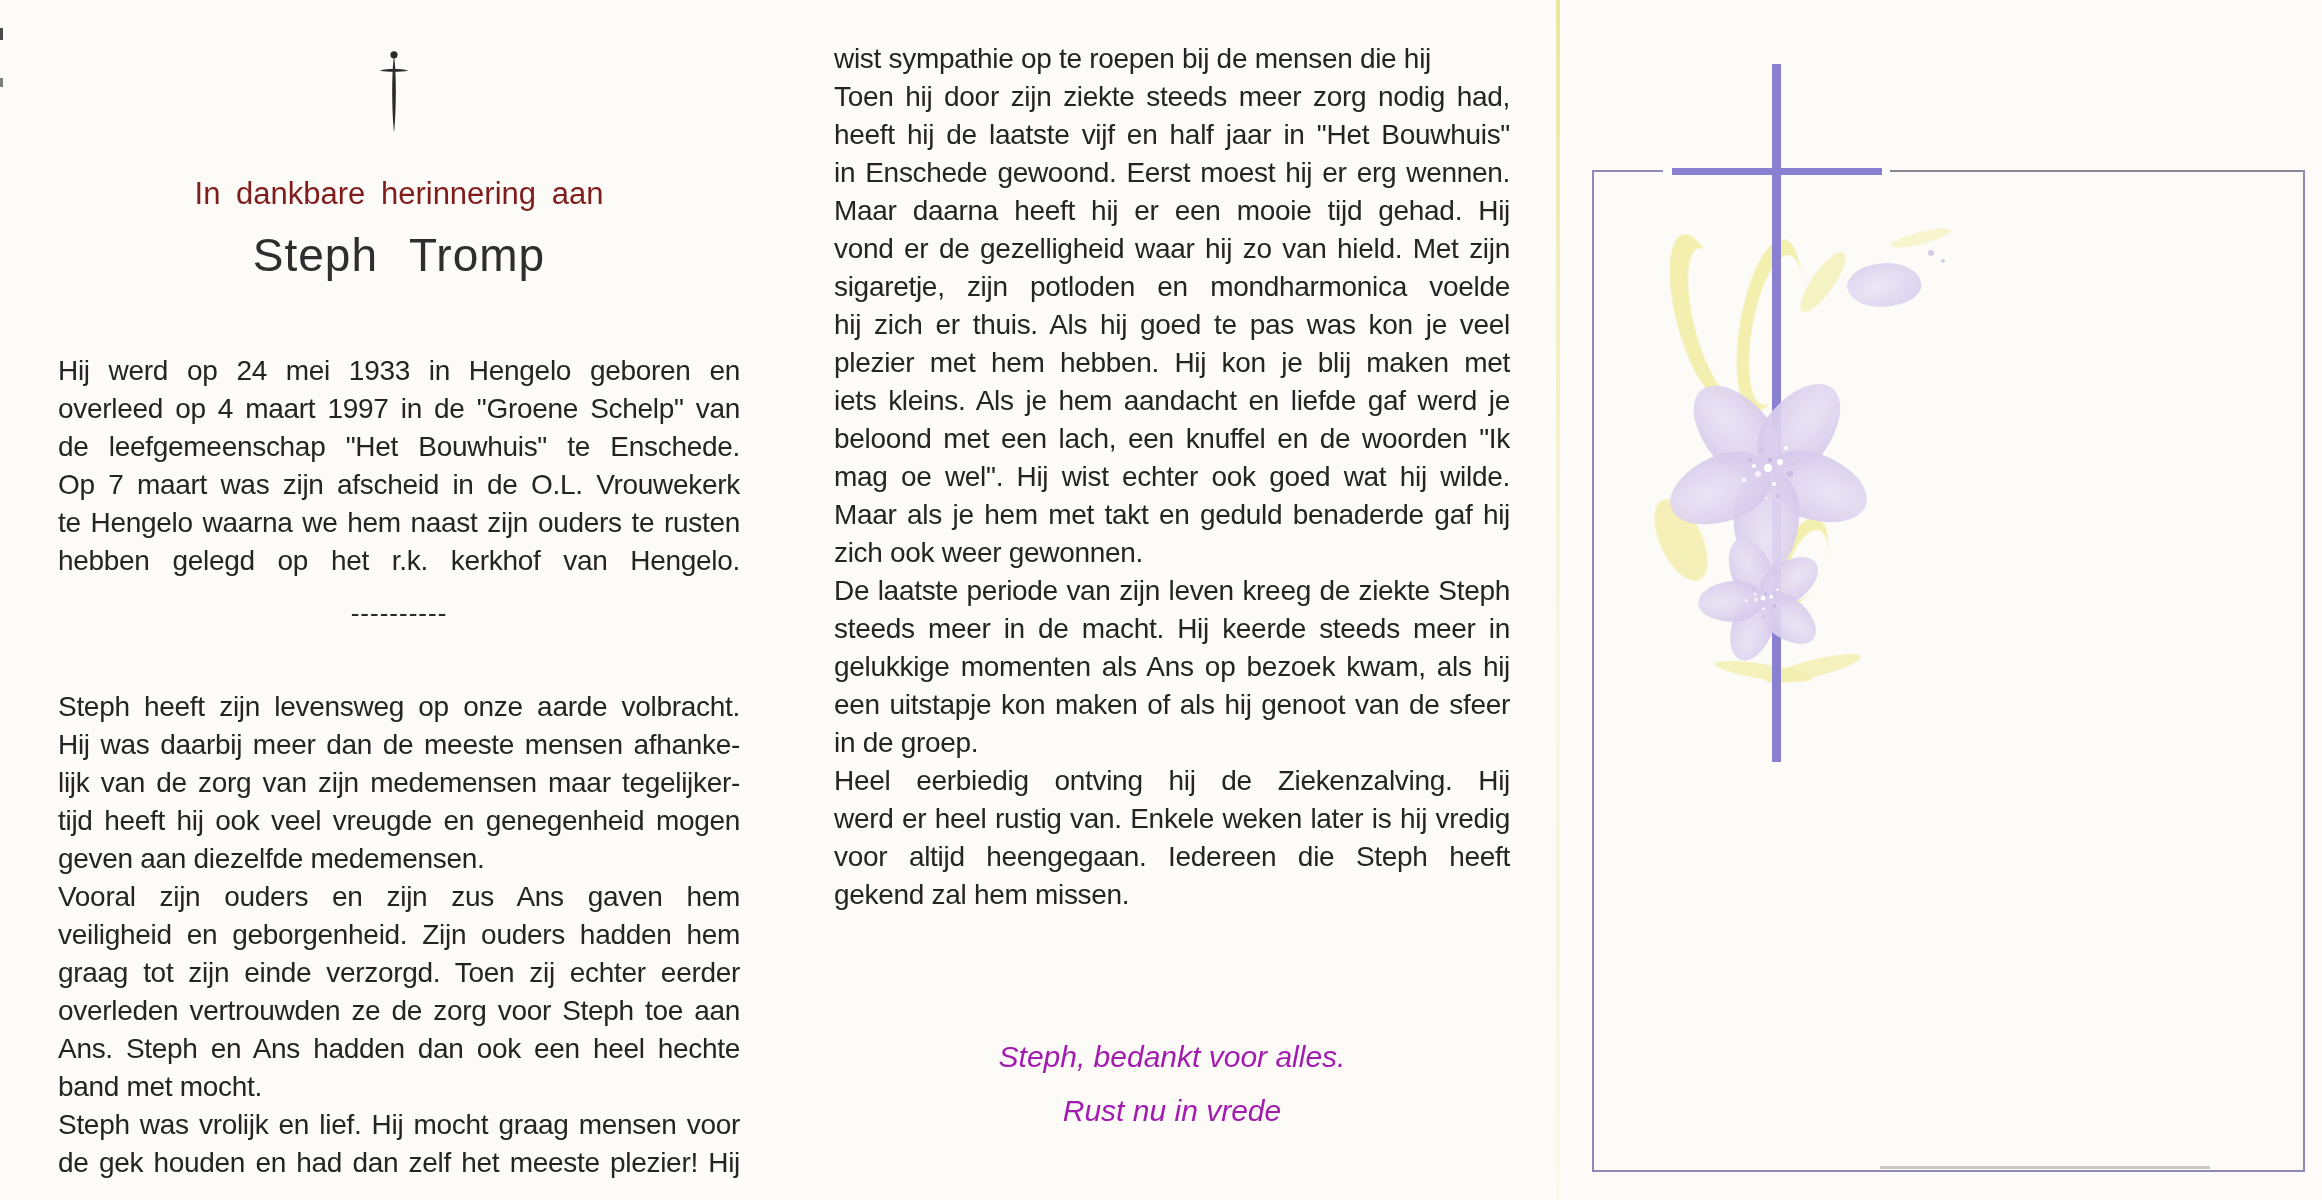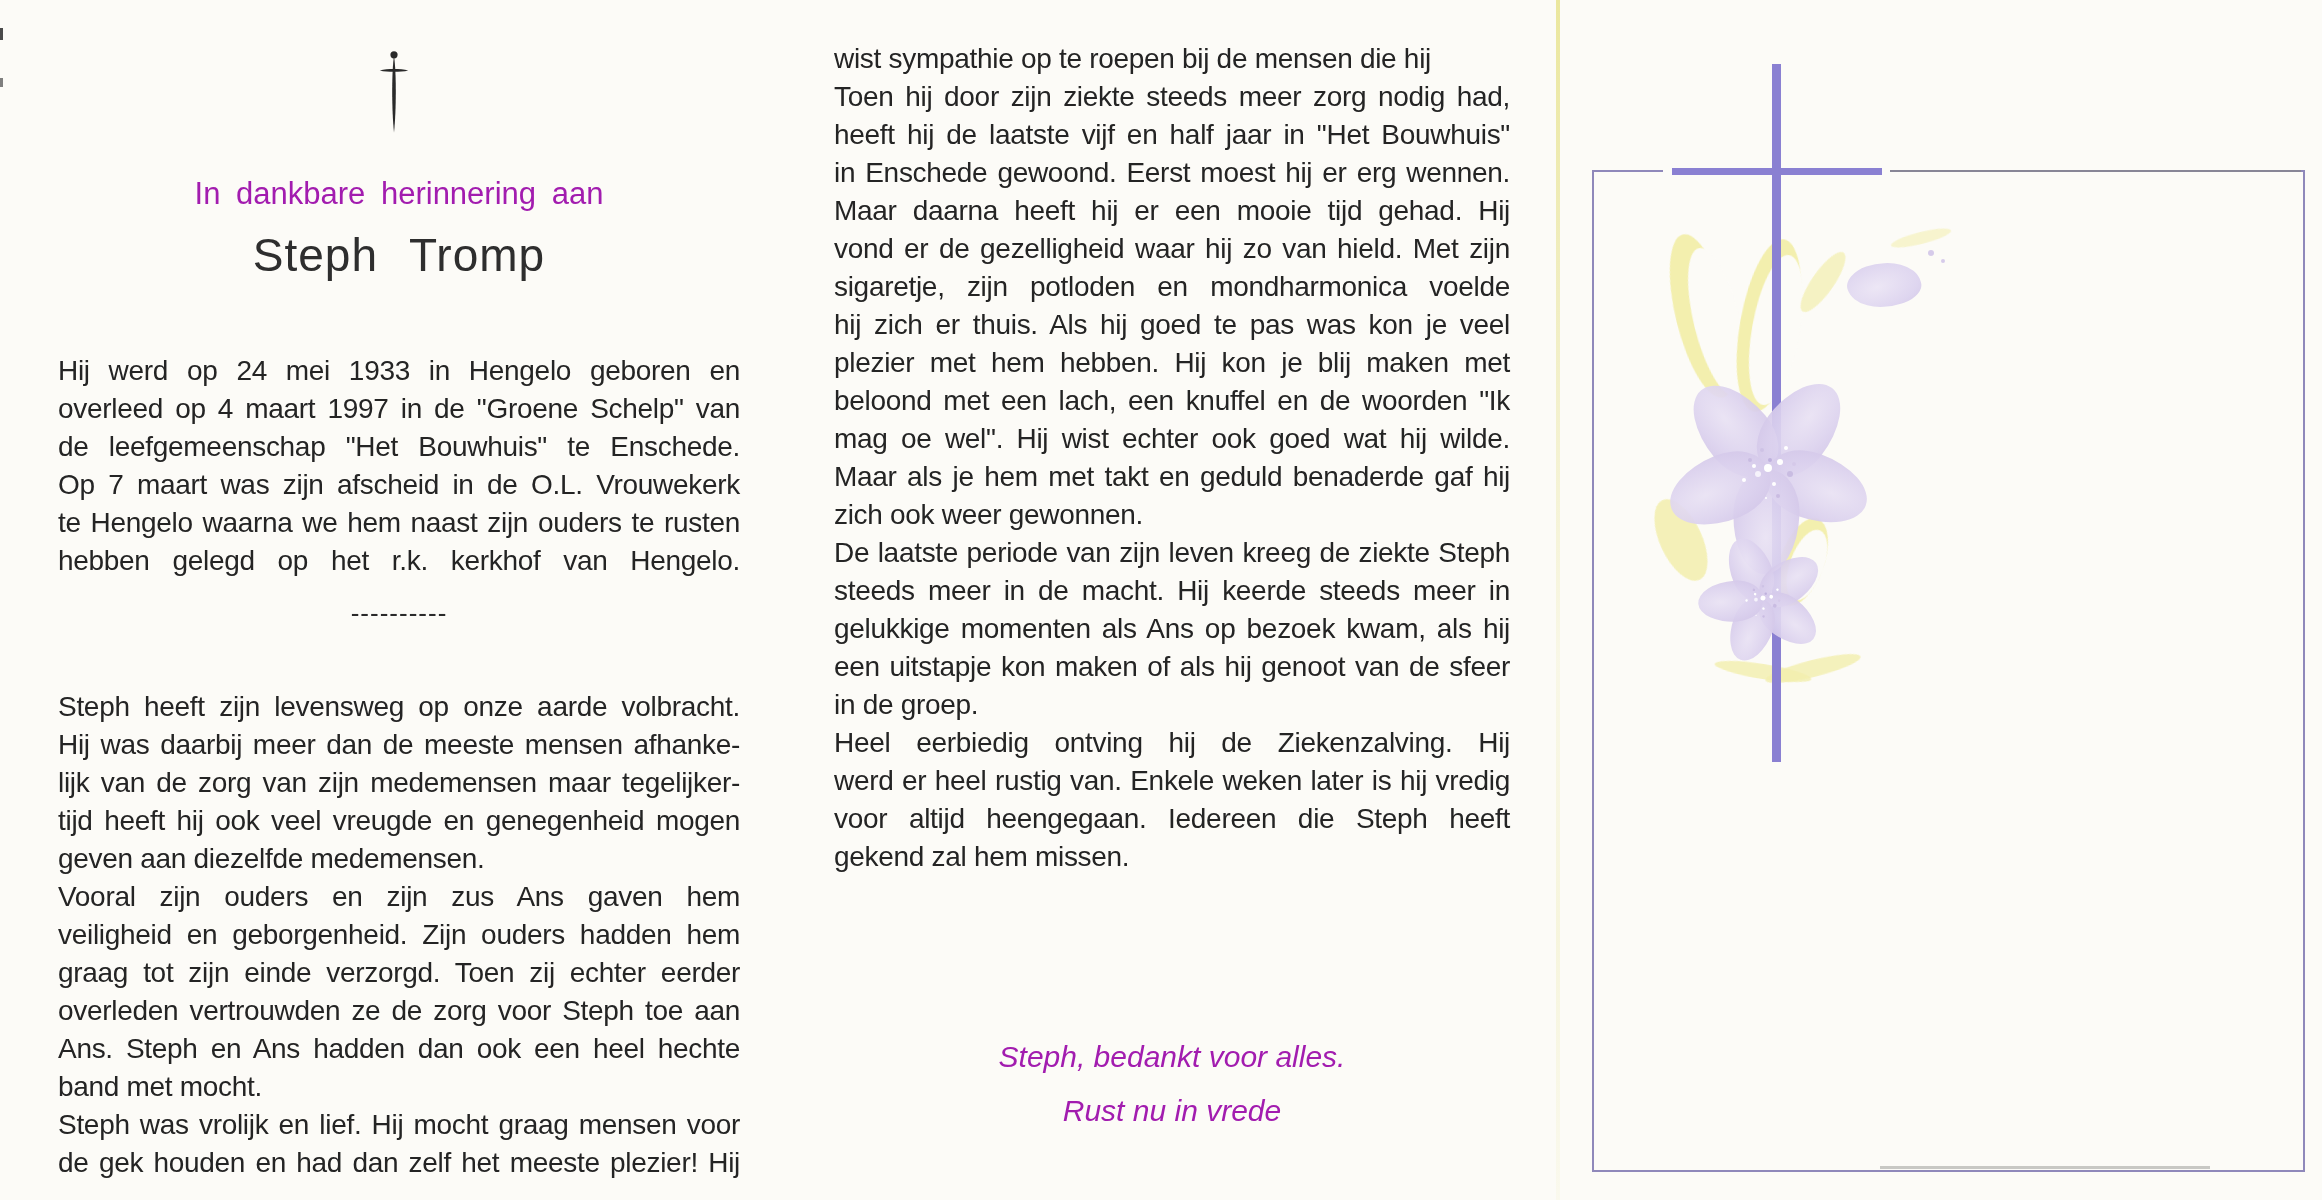--- a/index.html
+++ b/index.html
@@ -13,21 +13,21 @@
   .col-block{position:absolute;}
   #p1{left:58px;top:352px;width:682px;}
   #divider{position:absolute;left:58px;top:598px;width:682px;text-align:center;
            font-size:26px;letter-spacing:1px;color:#2a2a2a;}
   #leftlower{left:58px;top:688px;width:682px;}
   #midcol{left:834px;top:40px;width:676px;}
   #closing{position:absolute;left:834px;top:1030px;width:676px;text-align:center;
            font-style:italic;font-size:30px;line-height:54px;color:#a21caf;}
   .hdr-cross{position:absolute;left:379px;top:50px;}
   #intro{position:absolute;left:58px;top:176px;width:682px;text-align:center;
-         font-size:31px;word-spacing:7px;color:#a21caf;}
+         font-size:31px;word-spacing:7px;color:#7f1d1d;}
   #name{position:absolute;left:58px;top:228px;width:682px;text-align:center;
         font-size:46px;word-spacing:18px;letter-spacing:1px;color:#2e2e2e;}
   
   .speck{position:absolute;background:#4a4a4a;}
   .speck.s1{left:0;top:28px;width:3px;height:12px;}
   .speck.s2{left:0;top:78px;width:3px;height:9px;opacity:.7;}
   .gutter{position:absolute;left:1556px;top:0;width:4px;height:1200px;
           background:linear-gradient(to bottom,#ebe79e 0%,#f1eec2 25%,rgba(242,240,200,.35) 55%,rgba(242,240,200,.55) 78%,rgba(242,240,200,.2) 100%);}
   
   .frame{position:absolute;left:1592px;top:170px;width:709px;height:998px;
@@ -130,20 +130,21 @@
       </div>
     <div class="para endleft">
         <div class="line">Toen hij door zijn ziekte steeds meer zorg nodig had,</div>
         <div class="line">heeft hij de laatste vijf en half jaar in "Het Bouwhuis"</div>
         <div class="line">in Enschede gewoond. Eerst moest hij er erg wennen.</div>
         <div class="line">Maar daarna heeft hij er een mooie tijd gehad. Hij</div>
         <div class="line">vond er de gezelligheid waar hij zo van hield. Met zijn</div>
         <div class="line">sigaretje, zijn potloden en mondharmonica voelde</div>
         <div class="line">hij zich er thuis. Als hij goed te pas was kon je veel</div>
         <div class="line">plezier met hem hebben. Hij kon je blij maken met</div>
+        <div class="line">iets kleins. Als je hem aandacht en liefde gaf werd je</div>
         <div class="line">beloond met een lach, een knuffel en de woorden "Ik</div>
         <div class="line">mag oe wel". Hij wist echter ook goed wat hij wilde.</div>
         <div class="line">Maar als je hem met takt en geduld benaderde gaf hij</div>
         <div class="line">zich ook weer gewonnen.</div>
       </div>
     <div class="para endleft">
         <div class="line">De laatste periode van zijn leven kreeg de ziekte Steph</div>
         <div class="line">steeds meer in de macht. Hij keerde steeds meer in</div>
         <div class="line">gelukkige momenten als Ans op bezoek kwam, als hij</div>
         <div class="line">een uitstapje kon maken of als hij genoot van de sfeer</div>

